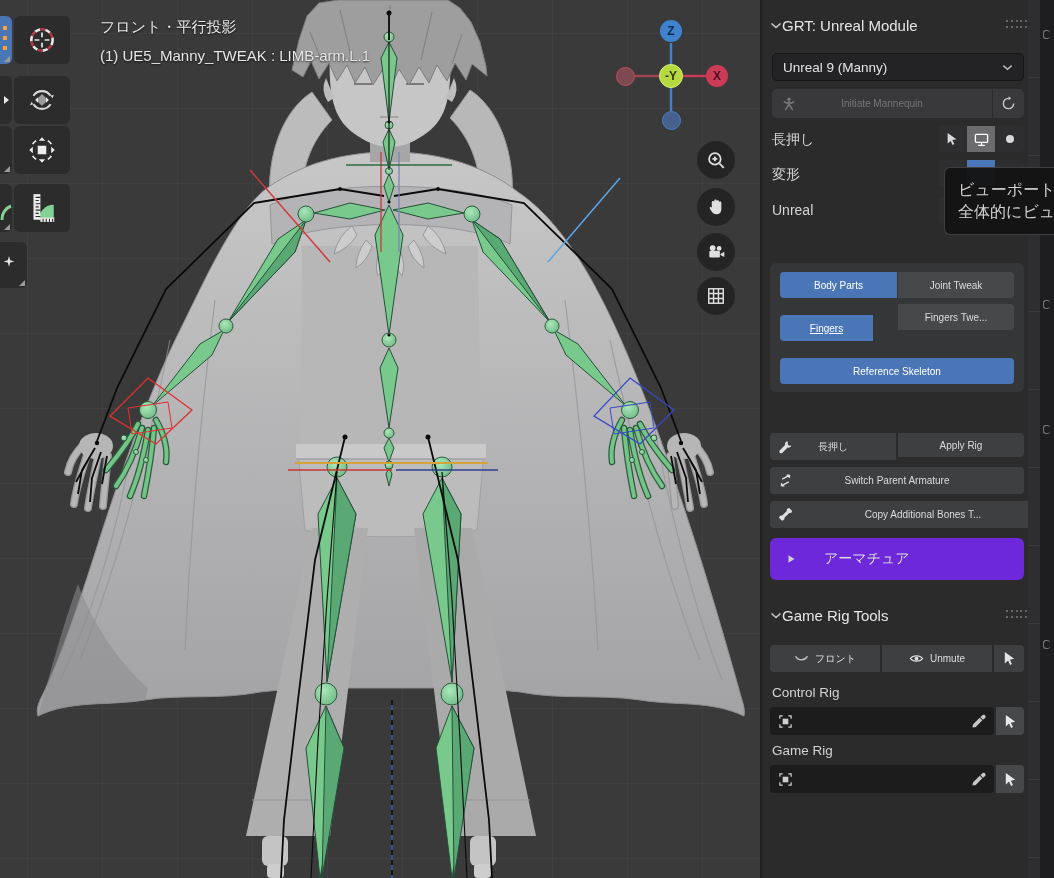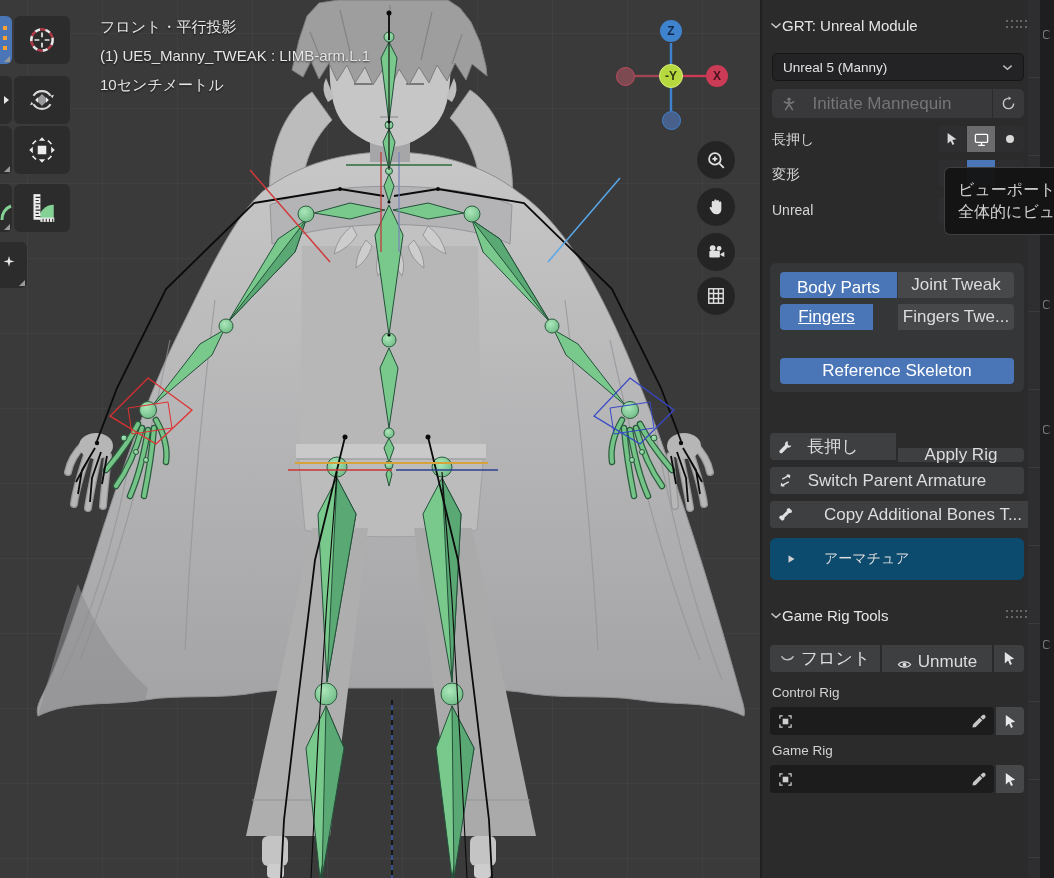--- a/index.html
+++ b/index.html
@@ -31,30 +31,30 @@
   .sidebar { position:absolute; left:760px; top:0; width:294px; height:878px;
              background:#2b2b2c; border-left:2px solid #202021; color:#dcdcdd; }
   .phead { position:absolute; left:8px; height:20px; display:flex; align-items:center; gap:0;
            color:#e6e6e7; font-size:15px; }
   .grip { position:absolute; width:22px; height:10px; display:grid;
           grid-template-columns:repeat(5,1fr); grid-template-rows:repeat(2,1fr); gap:2px; }
   .grip i { width:2px; height:2px; background:#7b7b7d; border-radius:50%; }
   .dropdown { position:absolute; left:10px; width:252px; height:28px; background:#232325;
               border:1px solid #161617; border-radius:5px; display:flex; align-items:center;
               padding:0 10px; font-size:13.5px; color:#e3e3e4; }
-  .btn { position:absolute; background:#3e3f41; color:#dcdcdd; font-size:17px;
+  .btn { position:absolute; background:#3e3f41; color:#dcdcdd; font-size:10px;
          display:flex; align-items:center; justify-content:center; }
   .btn.blue { background:#4a76b8; color:#fff; }
   .btn.dark { background:#47484a;align-items:center; }
   .btn.disabled { background:#39393b; color:#757577; }
   .proplabel { position:absolute; left:10px; font-size:14px; color:#d6d6d7; }
   .seg { position:absolute; height:26px; background:#2e2e30; display:flex; align-items:center;
          justify-content:center; color:#d8d8d9; }
   .groupbox { position:absolute; left:8px; width:254px; background:#353638; border-radius:6px; }
-  .subpanel { position:absolute; left:8px; width:254px; background:#0c4a6e; border-radius:6px;
+  .subpanel { position:absolute; left:8px; width:254px; background:#6d28d9; border-radius:6px;
               display:flex; align-items:center; font-size:14px; color:#dedede; }
   .field { position:absolute; height:28px; background:#1c1c1d; border-radius:4px;
            display:flex; align-items:center; padding:0 8px; }
   .label13 { position:absolute; left:10px; font-size:13.5px; color:#d2d2d3; }
   .icon { display:inline-flex; align-items:center; justify-content:center; }
 
   
   .tooltip { position:absolute; left:944px; top:167px; width:110px; height:68px; z-index:60;
              background:rgba(20,20,20,.97); border:1px solid #3f3f41; border-right:none;
              border-radius:6px 0 0 6px; padding:11px 0 0 13px; font-size:16px; line-height:22px;
@@ -268,21 +268,20 @@
           <path d="M392,700 L392,878" stroke="#0b0b0b" stroke-width="1.5" stroke-dasharray="5 5"></path>
           <path d="M392,705 L392,878" stroke="#3356b0" stroke-width="1.5" stroke-dasharray="5 5"></path>
         </g>
       </g>
     </svg>
 
     
     <div class="vp-overlay">
       <div>フロント・平行投影</div>
       <div>(1) UE5_Manny_TWEAK : LIMB-arm.L.1</div>
-      <div>10センチメートル</div>
     </div>
 
     
     <div class="gizmo">
       <svg width="120" height="112">
         <path d="M60,22 L60,44 M60,67 L60,90" stroke="#3f83cf" stroke-width="2.4"></path>
         <path d="M71,55 L95,55" stroke="#cc3b55" stroke-width="2.4"></path>
         <path d="M24,55 L48,55" stroke="#a04552" stroke-width="2.4"></path>
       </svg>
       <div class="gz-ball" style="left:49px;top:-1px;width:22px;height:22px;background:#3f83cf;color:#122a4a;">
@@ -422,21 +421,21 @@
         <i></i>
         <i></i>
         <i></i>
         <i></i>
         <i></i>
         <i></i>
         <i></i>
       </div>
 
     <div class="dropdown" style="top:53px;">
-      <span>Unreal 5 (Manny)</span>
+      <span>Unreal 9 (Manny)</span>
       <span class="icon" style="margin-left:auto;">
         <svg width="11" height="7" viewBox="0 0 12 7" fill="none" stroke="#bdbdbe" stroke-width="1.6">
             <path d="M1.5 1.5 L6 5.5 L10.5 1.5"></path>
           </svg>
         </span>
     </div>
 
     <div class="btn disabled" style="left:10px;top:89px;width:220px;height:29px;border-radius:5px 0 0 5px;">
       <span class="icon" style="position:absolute;left:9px;color:#757577;">
         <svg width="16" height="16" viewBox="0 0 16 16">
@@ -489,46 +488,46 @@
     </div>
 
     <div class="proplabel" style="top:202px;">Unreal</div>
     <div>
       <div class="seg" style="left:176px;top:197px;width:28px;border-radius:4px 0 0 4px;"></div>
       <div class="seg" style="left:205px;top:197px;width:28px;"></div>
       <div class="seg" style="left:234px;top:197px;width:28px;border-radius:0 4px 4px 0;"></div>
     </div>
 
     <div class="groupbox" style="top:263px;height:129px;">
-      <div class="btn blue" style="left:10px;top:9px;width:117px;height:26px;border-radius:4px 0 0 4px;align-items:flex-end;">
+      <div class="btn blue" style="left:10px;top:9px;width:117px;height:26px;border-radius:4px 0 0 4px;">
         <span>Body Parts</span>
         </div>
       <div class="btn dark" style="left:128px;top:9px;width:116px;height:26px;border-radius:0 4px 4px 0;">
         <span>Joint Tweak</span>
         </div>
-      <div class="btn blue" style="left:10px;top:41px;width:93px;height:26px;border-radius:4px 0 0 4px;text-decoration:underline;">
+      <div class="btn blue" style="left:10px;top:52px;width:93px;height:26px;border-radius:4px 0 0 4px;text-decoration:underline;">
         <span>Fingers</span>
         </div>
       <div class="btn dark" style="left:128px;top:41px;width:116px;height:26px;border-radius:0 4px 4px 0;">
         <span>Fingers Twe...</span>
         </div>
       <div class="btn blue" style="left:10px;top:95px;width:234px;height:26px;border-radius:4px;">
         <span>Reference Skeleton</span>
         </div>
     </div>
 
     <div class="btn" style="left:8px;top:433px;width:127px;height:27px;border-radius:4px 0 0 4px;border-right:1px solid #2a2a2b;">
       <span class="icon" style="position:absolute;left:8px;">
         <svg width="14" height="14" viewBox="0 0 16 16">
             <path d="M10.5 1.5 C8.7 2 7.6 3.8 8.1 5.7 L2.2 11.6 C1.4 12.4 1.4 13.7 2.2 14.5 C3 15.3 4.3 15.3 5.1 14.5 L11 8.6 C12.9 9.1 14.7 8 15.2 6.2 L12.8 6.6 L11 4.8 L11.4 2.4 Z" fill="#e0e0e1"></path>
           </svg>
         </span>
       <span>長押し</span>
     </div>
-    <div class="btn" style="left:136px;top:448px;width:126px;height:14px;border-radius:0 4px 4px 0;">
+    <div class="btn" style="left:136px;top:433px;width:126px;height:24px;border-radius:0 4px 4px 0;">
       <span>Apply Rig</span>
       </div>
 
     <div class="btn" style="left:8px;top:467px;width:254px;height:27px;border-radius:4px;">
       <span class="icon" style="position:absolute;left:8px;">
         <svg width="15" height="15" viewBox="0 0 16 16" stroke="#e0e0e1" fill="none" stroke-width="1.4">
           <path d="M4.5 6.5 L12.5 2.2 M12.5 2.2 L9.2 2.4 M12.5 2.2 L12 5.3"></path>
           <path d="M11.5 9.5 L3.5 13.8 M3.5 13.8 L6.8 13.6 M3.5 13.8 L4 10.7"></path>
           </svg>
         </span>
@@ -575,21 +574,21 @@
       </div>
 
     <div class="btn" style="left:8px;top:645px;width:111px;height:27px;border-radius:4px 0 0 4px;border-right:1px solid #2a2a2b;">
       <span class="icon" style="margin-right:6px;">
         <svg width="15" height="15" viewBox="0 0 16 16" fill="none" stroke="#bdbdbe" stroke-width="1.5" stroke-linecap="round">
           <path d="M2 6 C4.5 10.5 11.5 10.5 14 6"></path>
           </svg>
         </span>
       <span>フロント</span>
     </div>
-    <div class="btn" style="left:120px;top:645px;width:111px;height:27px;border-right:1px solid #2a2a2b;align-items:flex-end;">
+    <div class="btn" style="left:120px;top:645px;width:111px;height:27px;border-right:1px solid #2a2a2b;">
       <span class="icon" style="margin-right:6px;">
         <svg width="15" height="15" viewBox="0 0 16 16" fill="none" stroke="#dedede" stroke-width="1.3">
           <path d="M1.5 8 C4 4.2 12 4.2 14.5 8 C12 11.8 4 11.8 1.5 8 Z"></path>
             <circle cx="8" cy="8" r="2" fill="#dedede" stroke="none"></circle>
           </svg>
         </span>
       <span>Unmute</span>
     </div>
     <div class="btn" style="left:232px;top:645px;width:30px;height:27px;border-radius:0 4px 4px 0;">
       <span class="icon">

